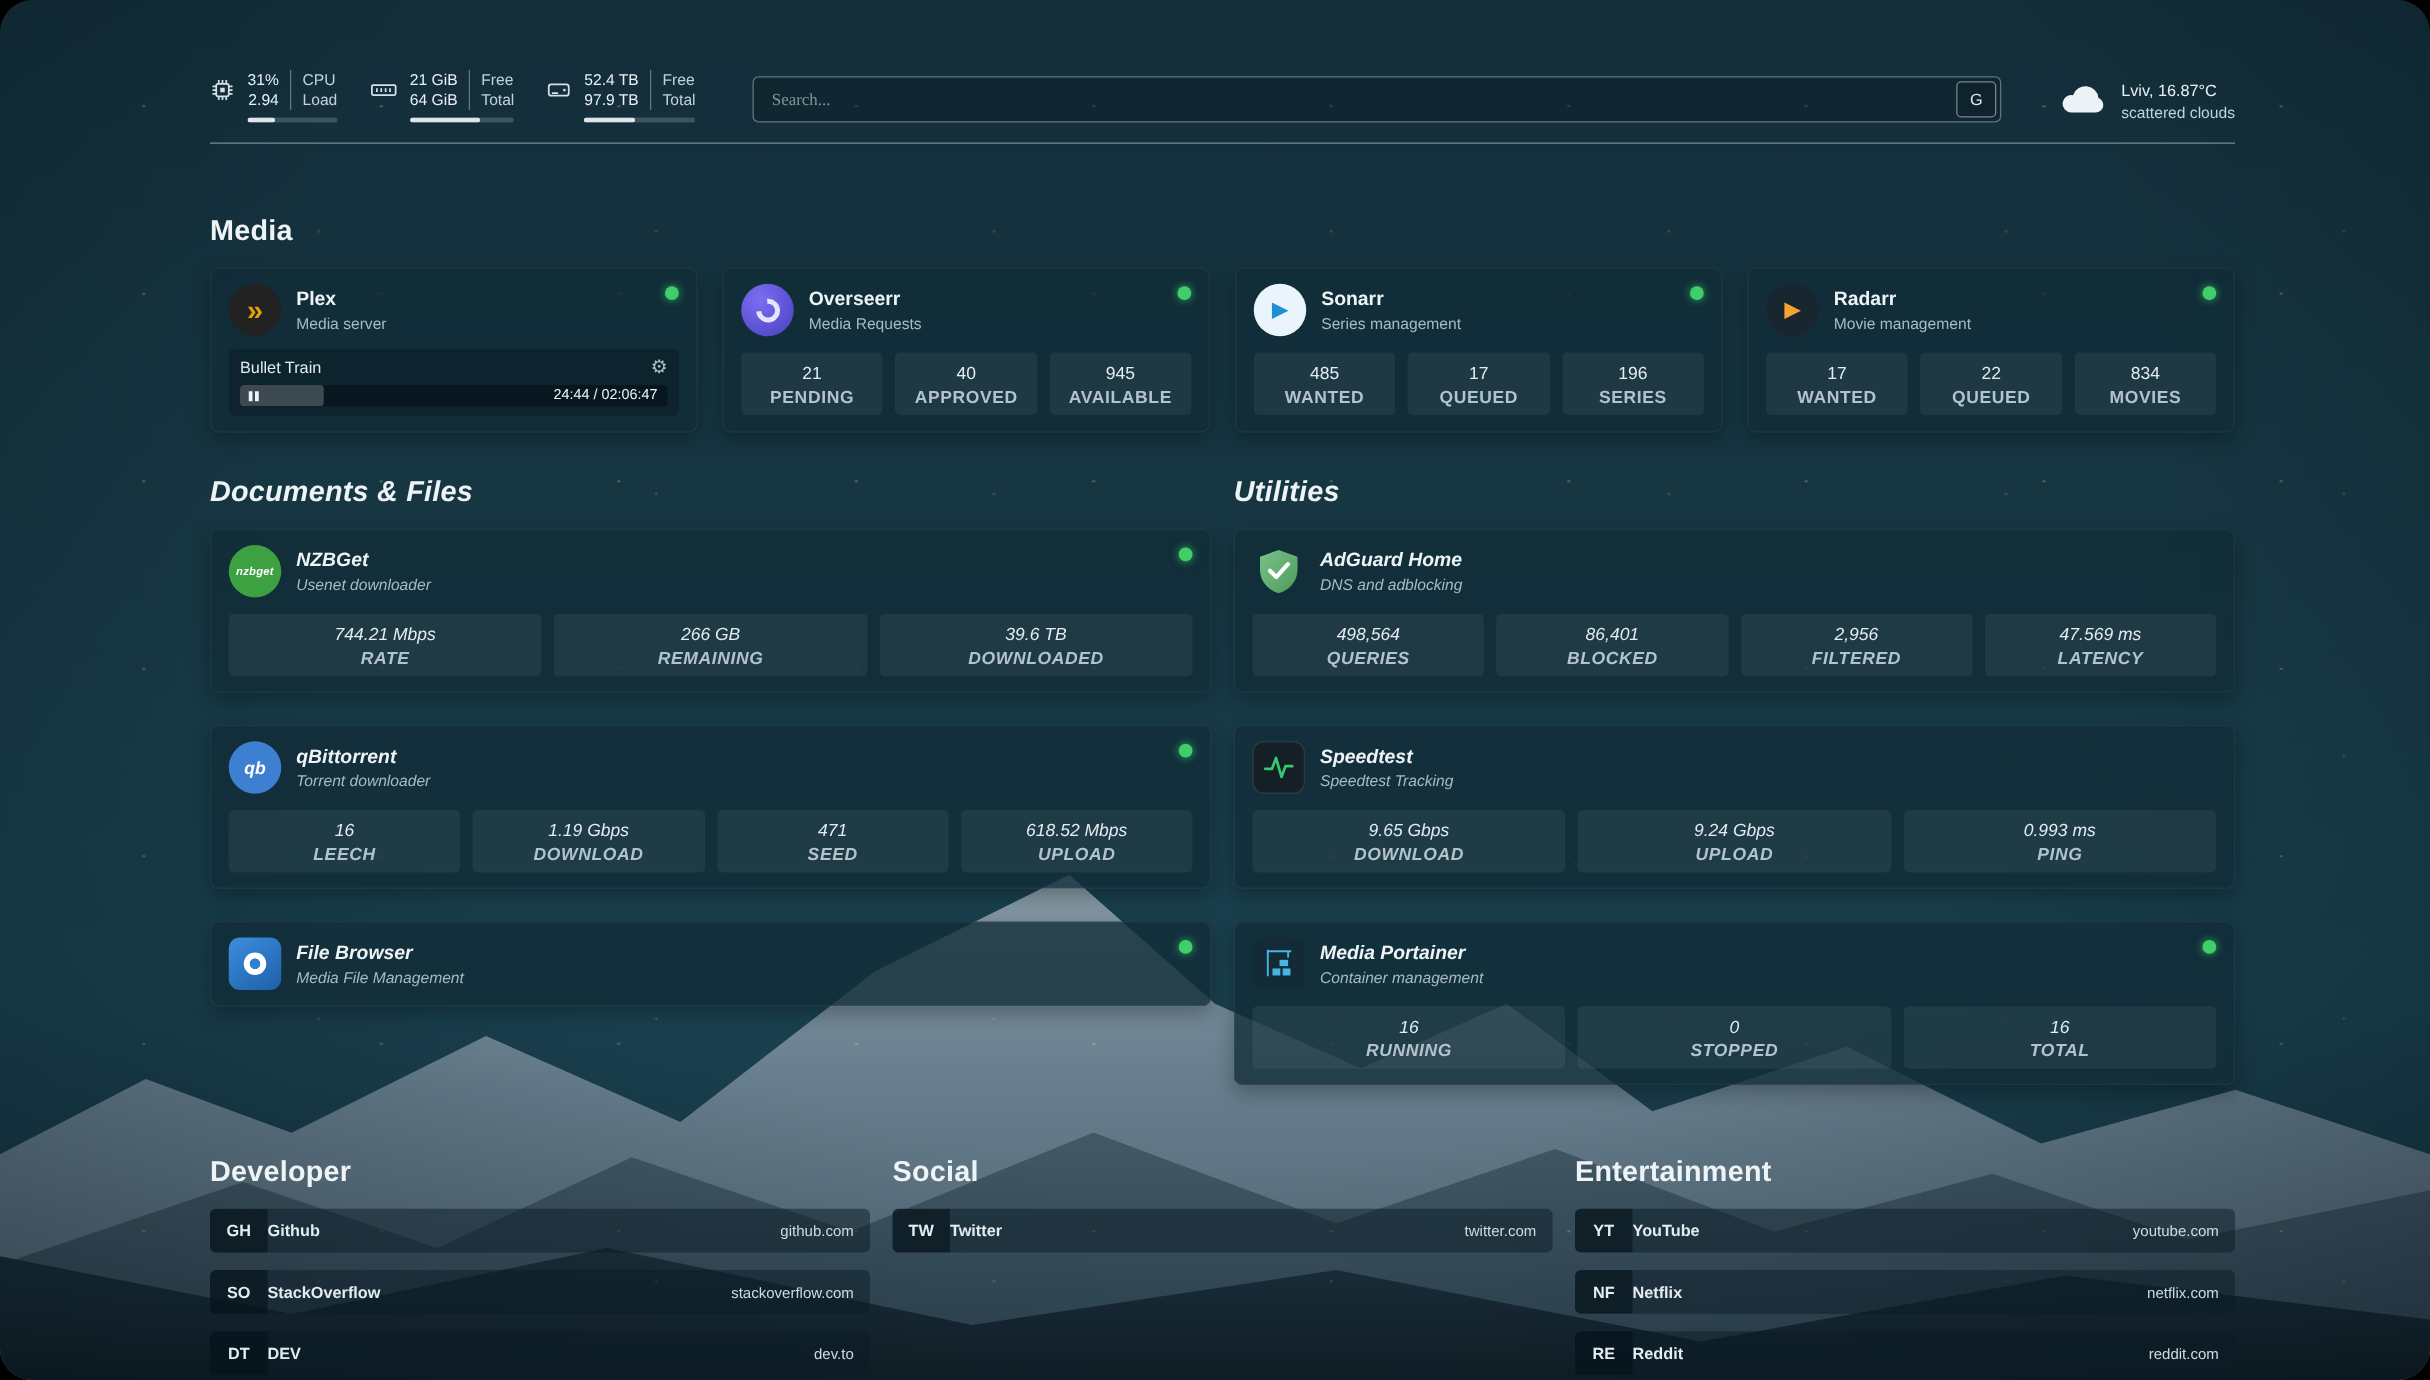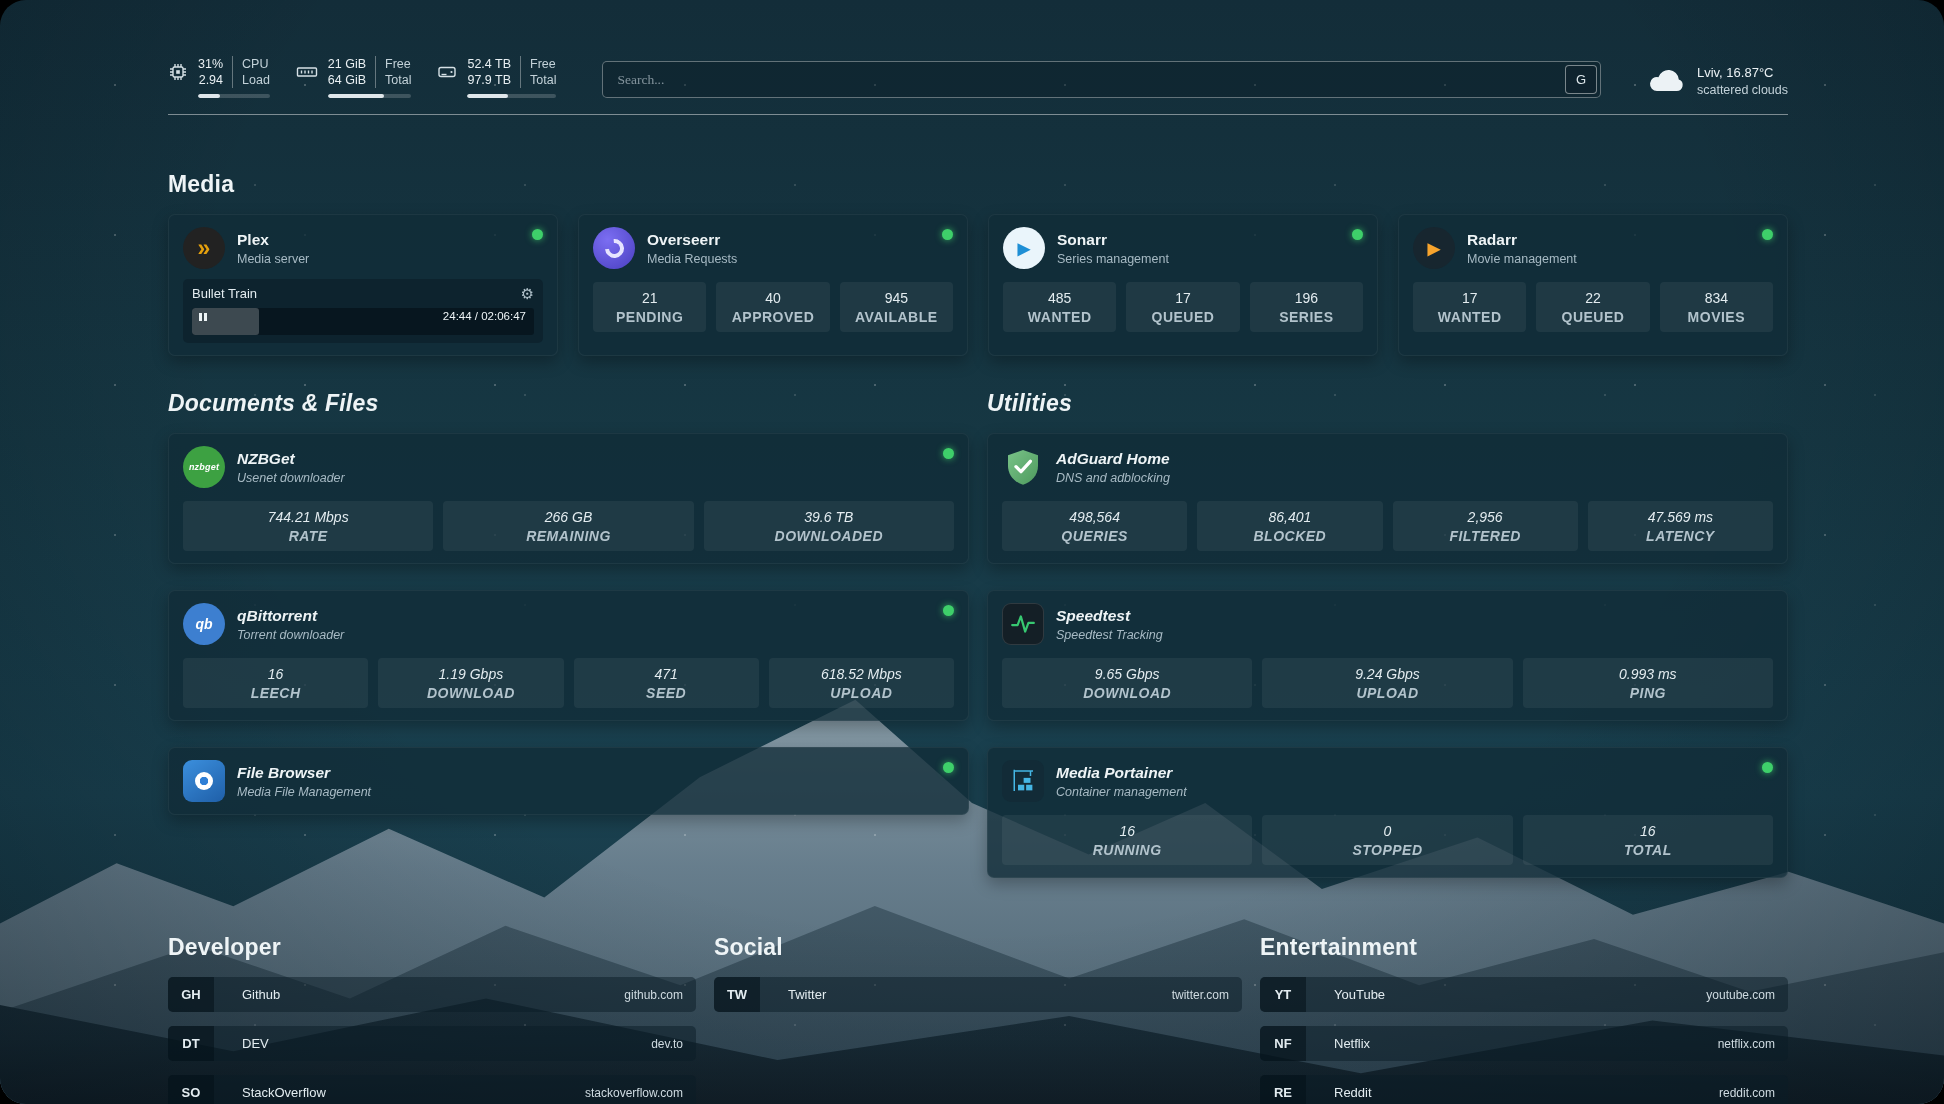--- a/index.html
+++ b/index.html
@@ -114,21 +114,21 @@
     background: rgba(255,255,255,.06);
     border-radius: 4px; padding: 8px 4px 7px;
   }
   .stat-value { font-size: 14px; color: #e3ecf0; line-height: 17px; }
   .stat-label { font-size: 14px; font-weight: 700; letter-spacing: .5px; color: #b2c3cc; margin-top: 2px; }
   
   .now-playing { margin-top: 10px; background: rgba(9,26,35,.5); border-radius: 5px; padding: 7px 9px 8px; }
   .np-row { display: flex; align-items: center; justify-content: space-between; }
   .np-title { font-size: 13px; color: #e3ecf0; }
   .gear { color: #aebfc8; font-size: 15px; cursor: pointer; line-height: 1; }
-  .np-bar { position: relative; margin-top: 7px; height: 27px; border-radius: 3px; background: rgba(4,16,23,.65); overflow: hidden; padding-left: 42px; }
+  .np-bar { position: relative; margin-top: 7px; height: 17px; border-radius: 3px; background: rgba(4,16,23,.65); overflow: hidden; padding-left: 42px; }
   .np-fill { position: absolute; left: 0; top: 0; bottom: 0; background: rgba(255,255,255,.22); border-radius: 3px; }
   .pause { position: absolute; left: 7px; top: 4.5px; display: flex; gap: 2.5px; cursor: pointer; }
   .pause i { display: block; width: 2.5px; height: 8px; background: #eef4f6; }
   .np-time { position: absolute; right: 8px; top: 1.5px; font-size: 11.5px; color: #eef4f6; }
   
   .two-col { display: grid; grid-template-columns: 1fr 1fr; gap: 18px; font-style: italic; }
   .col .card { margin-bottom: 26px; }
   .col .card:last-child { margin-bottom: 0; }
   
   .icon-plex { background: #222; color: #e5a00d; font-size: 23px; }
@@ -151,21 +151,21 @@
     border-radius: 5px; overflow: hidden;
     cursor: pointer;
   }
   .bm-abbr {
     width: 46px; height: 100%;
     background: rgba(4,16,24,.55);
     color: #e3ecf0; font-size: 13px; font-weight: 600;
     display: flex; align-items: center; justify-content: center;
     flex: 0 0 46px;
   }
-  .bm-name { font-size: 13px; color: #e3ecf0; padding-left: 28px; }
+  .bm-name { font-size: 13px; color: #e3ecf0; padding-left: 0; font-weight: bold; }
   .bm-url { margin-left: auto; font-size: 12px; color: #cfdbe1; padding-right: 13px; }
 </style>
 </head>
 <body>
 
 <div class="page">
   <div class="bg-layer mtn-far"></div>
   <div class="bg-layer mtn-mid"></div>
   <div class="bg-layer mtn-near"></div>
   <div class="bg-layer snow"></div>
@@ -558,28 +558,28 @@
 
     <div class="bookmarks">
       <div class="bm-col">
         <h2 class="section-title">Developer</h2>
         <div class="bm-row">
           <span class="bm-abbr">GH</span>
           <span class="bm-name">Github</span>
           <span class="bm-url">github.com</span>
         </div>
         <div class="bm-row">
+          <span class="bm-abbr">SO</span>
+          <span class="bm-name">StackOverflow</span>
+          <span class="bm-url">stackoverflow.com</span>
+        </div>
+        <div class="bm-row">
           <span class="bm-abbr">DT</span>
           <span class="bm-name">DEV</span>
           <span class="bm-url">dev.to</span>
-        </div>
-        <div class="bm-row">
-          <span class="bm-abbr">SO</span>
-          <span class="bm-name">StackOverflow</span>
-          <span class="bm-url">stackoverflow.com</span>
         </div>
       </div>
 
       <div class="bm-col">
         <h2 class="section-title">Social</h2>
         <div class="bm-row">
           <span class="bm-abbr">TW</span>
           <span class="bm-name">Twitter</span>
           <span class="bm-url">twitter.com</span>
         </div>

